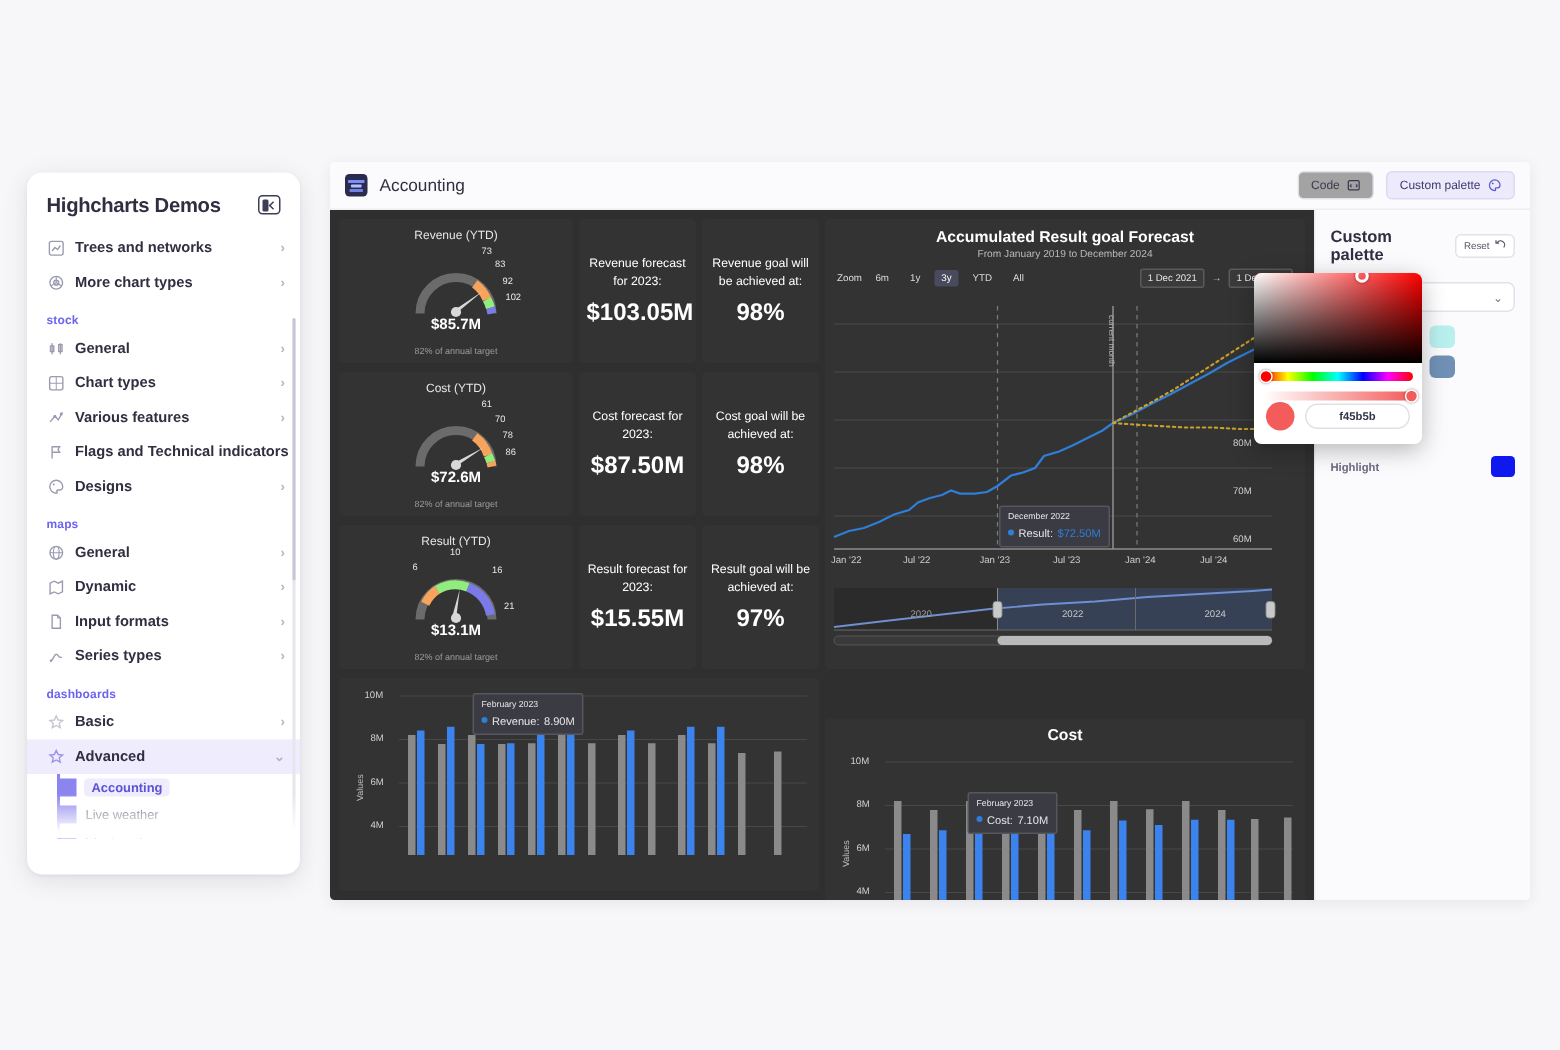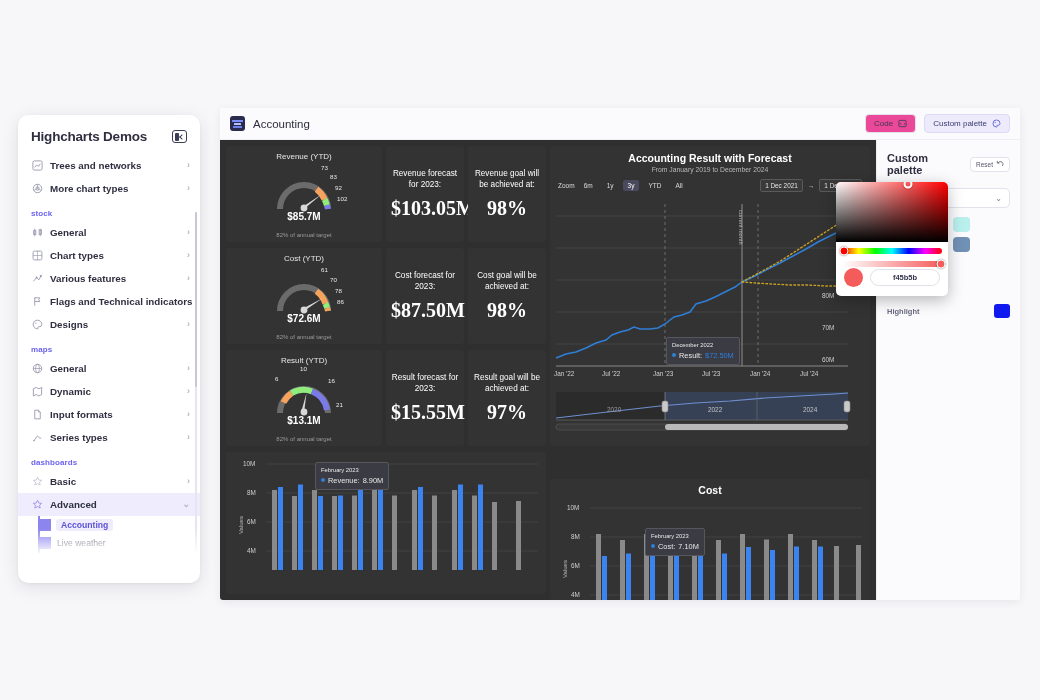--- a/index.html
+++ b/index.html
@@ -102,35 +102,35 @@
     display: flex; align-items: center; justify-content: center;
     flex-direction: column; gap: 1px; padding: 2px;
   }
   .win-logo i { display: block; height: 2px; background: #7b8cff; width: 100%; border-radius: .5px; }
   .win-logo i:nth-child(2) { background: #b7c0ff; width: 70%; }
   .win-logo i:nth-child(3) { background: #6e7fe8; width: 90%; }
   .win-title { font-size: 11.5px; color: #2f2f41; flex: 1; }
   .hbtn {
     display: flex; align-items: center; gap: 5px;
     height: 19px; padding: 0 8px; border-radius: 4px;
-    font-size: 8px; color: #3a3a4f; background: #ec4899;
+    font-size: 8px; color: #3a3a4f; background: #a3a3a3;
     border: 1px solid #e2e2ea; cursor: pointer;
   }
   .hbtn.accent { background: #eceaFB; border-color: #ddd9f7; color: #3a3a6f; }
   .hbtn svg { display: block; }
 
   .win-body { position: relative; height: 460px; display: flex; }
   .dash { position: relative; width: 656px; height: 460px; background: #2f2f2f; padding: 6px; }
   .side { width: 144px; height: 460px; background: #fbfbfd; border-left: 1px solid #ededf2; }
 
   
   .cell { position: absolute; background: #333333; border-radius: 3px; }
   .cell-title { text-align: center; font-size: 8px; color: #e6e6e6; padding-top: 6px; }
   .kpi-label { font-size: 8.2px; color: #ffffff; text-align: center; line-height: 1.35; }
-  .kpi-val { font-size: 20px; color: #ffffff; font-weight: bold; text-align: center; font-family: Liberation Serif, serif; }
+  .kpi-val { font-size: 16px; color: #ffffff; font-weight: bold; text-align: center; }
   .gauge-val { font-size: 10px; font-weight: bold; color: #fff; text-align: center; }
   .gauge-sub { font-size: 6px; color: #9b9b9b; text-align: center; }
   .gnum { position: absolute; font-size: 6.2px; color: #e8e8e8; }
 
   
   .sc-title { text-align: center; font-size: 10.5px; font-weight: bold; color: #ffffff; padding-top: 6px; }
   .sc-sub { text-align: center; font-size: 6.8px; color: #b9b9b9; padding-top: 2px; }
   .rangesel { display: flex; align-items: center; gap: 4px; padding: 6px 8px 0 8px; font-size: 6.5px; }
   .rs-lbl { color: #dcdcdc; }
   .rs-btn {
@@ -501,21 +501,21 @@
         <div class="cell" style="left:166px; top:210px; width:78px; height:96px; display:flex; flex-direction:column; justify-content:center; gap:7px; padding:0 5px;">
           <div class="kpi-label">Result forecast for 2023:</div>
           <div class="kpi-val">$15.55M</div>
         </div>
         <div class="cell" style="left:248px; top:210px; width:78px; height:96px; display:flex; flex-direction:column; justify-content:center; gap:7px; padding:0 5px;">
           <div class="kpi-label">Result goal will be achieved at:</div>
           <div class="kpi-val">97%</div>
         </div>
 
         <div class="cell" style="left:330px; top:6px; width:320px; height:300px; overflow:hidden;">
-          <div class="sc-title">Accounting Result with Forecast</div>
+          <div class="sc-title">Accumulated Result goal Forecast</div>
           <div class="sc-sub">From January 2019 to December 2024</div>
 
           <div class="rangesel">
             <span class="rs-lbl">Zoom</span>
             <span class="rs-btn">6m</span>
             <span class="rs-btn">1y</span>
             <span class="rs-btn on">3y</span>
             <span class="rs-btn">YTD</span>
             <span class="rs-btn">All</span>
             <span class="rs-inputs">

